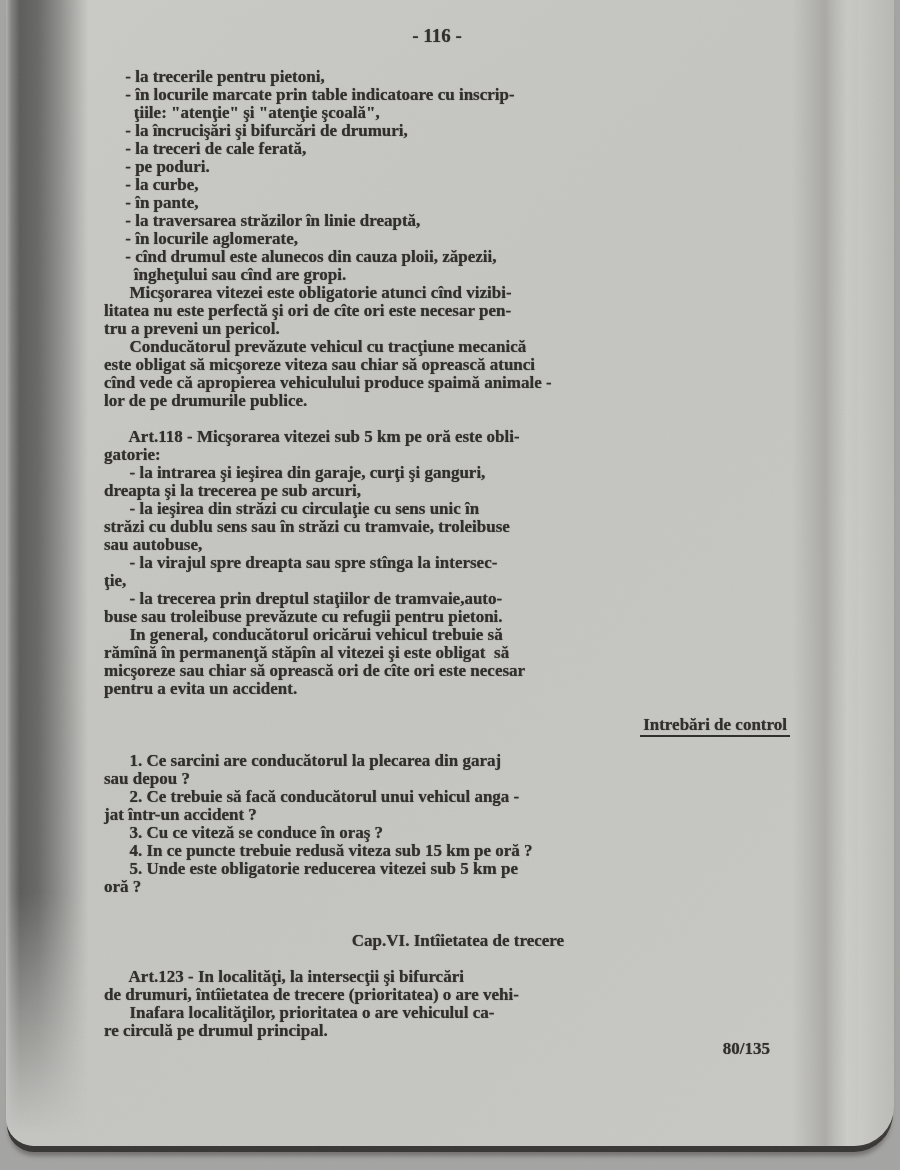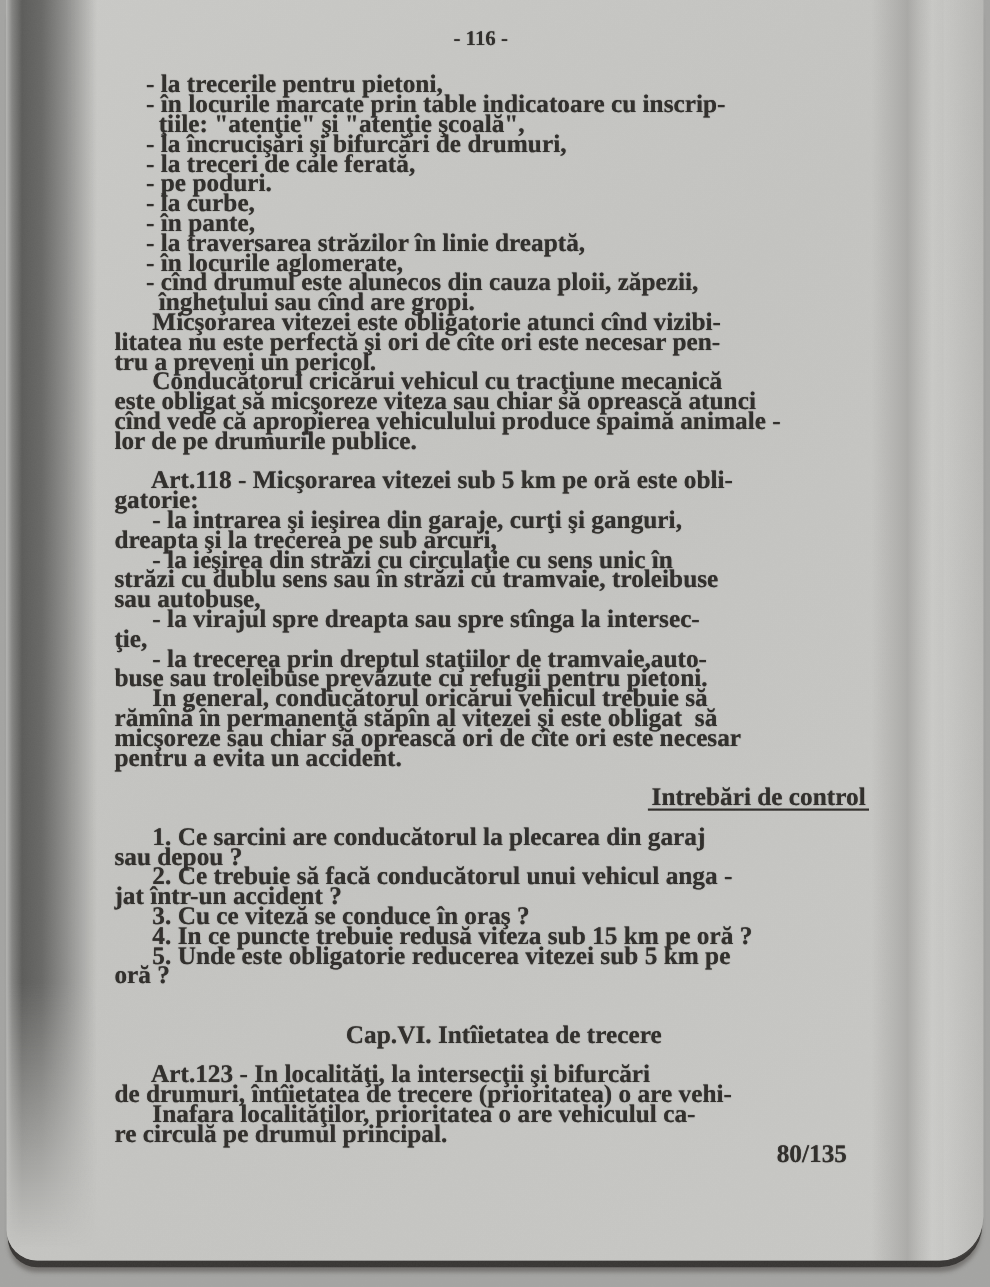--- a/index.html
+++ b/index.html
@@ -43,21 +43,21 @@
   }
   .page-number{
     position:absolute;left:96px;top:26px;width:670px;
     text-align:center;color:var(--ink);
     font-size:19px;font-weight:bold;line-height:20px;
     text-shadow:0 0 1px rgba(47,45,42,.75);
     white-space:pre;
   }
   .text-rows{
     position:absolute;left:98px;top:68px;width:704px;
-    color:var(--ink);font-size:23px;line-height:18px;font-weight:bold;
+    color:var(--ink);font-size:17px;line-height:18px;font-weight:bold;
     text-shadow:0 0 0.9px rgba(47,45,42,.8);
   }
   .row{height:18px;white-space:pre;}
   .row.hu{text-align:right;transform:translateX(-18px);}
   .row.hc{text-align:center;transform:translateX(2px);}
   .row.ft{text-align:right;padding-right:38px;}
   .u{display:inline-block;border-bottom:2.5px solid currentColor;padding:0 3px 1px 3px;}
   .grain{position:absolute;left:0;top:0;width:900px;height:1170px;opacity:.09;pointer-events:none;}
 </style>
 </head>
@@ -78,21 +78,21 @@
         <div class="row b">     - pe poduri.</div>
         <div class="row b">     - la curbe,</div>
         <div class="row b">     - în pante,</div>
         <div class="row b">     - la traversarea străzilor în linie dreaptă,</div>
         <div class="row b">     - în locurile aglomerate,</div>
         <div class="row b">     - cînd drumul este alunecos din cauza ploii, zăpezii,</div>
         <div class="row b">       îngheţului sau cînd are gropi.</div>
         <div class="row b">      Micşorarea vitezei este obligatorie atunci cînd vizibi-</div>
         <div class="row b">litatea nu este perfectă şi ori de cîte ori este necesar pen-</div>
         <div class="row b">tru a preveni un pericol.</div>
-        <div class="row b">      Conducătorul cricărui vehicul cu tracţiune mecanică</div>
+        <div class="row b">      Conducătorul prevăzute vehicul cu tracţiune mecanică</div>
         <div class="row b">este obligat să micşoreze viteza sau chiar să oprească atunci</div>
         <div class="row b">cînd vede că apropierea vehiculului produce spaimă animale -</div>
         <div class="row b">lor de pe drumurile publice.</div>
         <div class="row b"></div>
         <div class="row b">      Art.118 - Micşorarea vitezei sub 5 km pe oră este obli-</div>
         <div class="row b">gatorie:</div>
         <div class="row b">      - la intrarea şi ieşirea din garaje, curţi şi ganguri,</div>
         <div class="row b">dreapta şi la trecerea pe sub arcuri,</div>
         <div class="row b">      - la ieşirea din străzi cu circulaţie cu sens unic în</div>
         <div class="row b">străzi cu dublu sens sau în străzi cu tramvaie, troleibuse</div>

